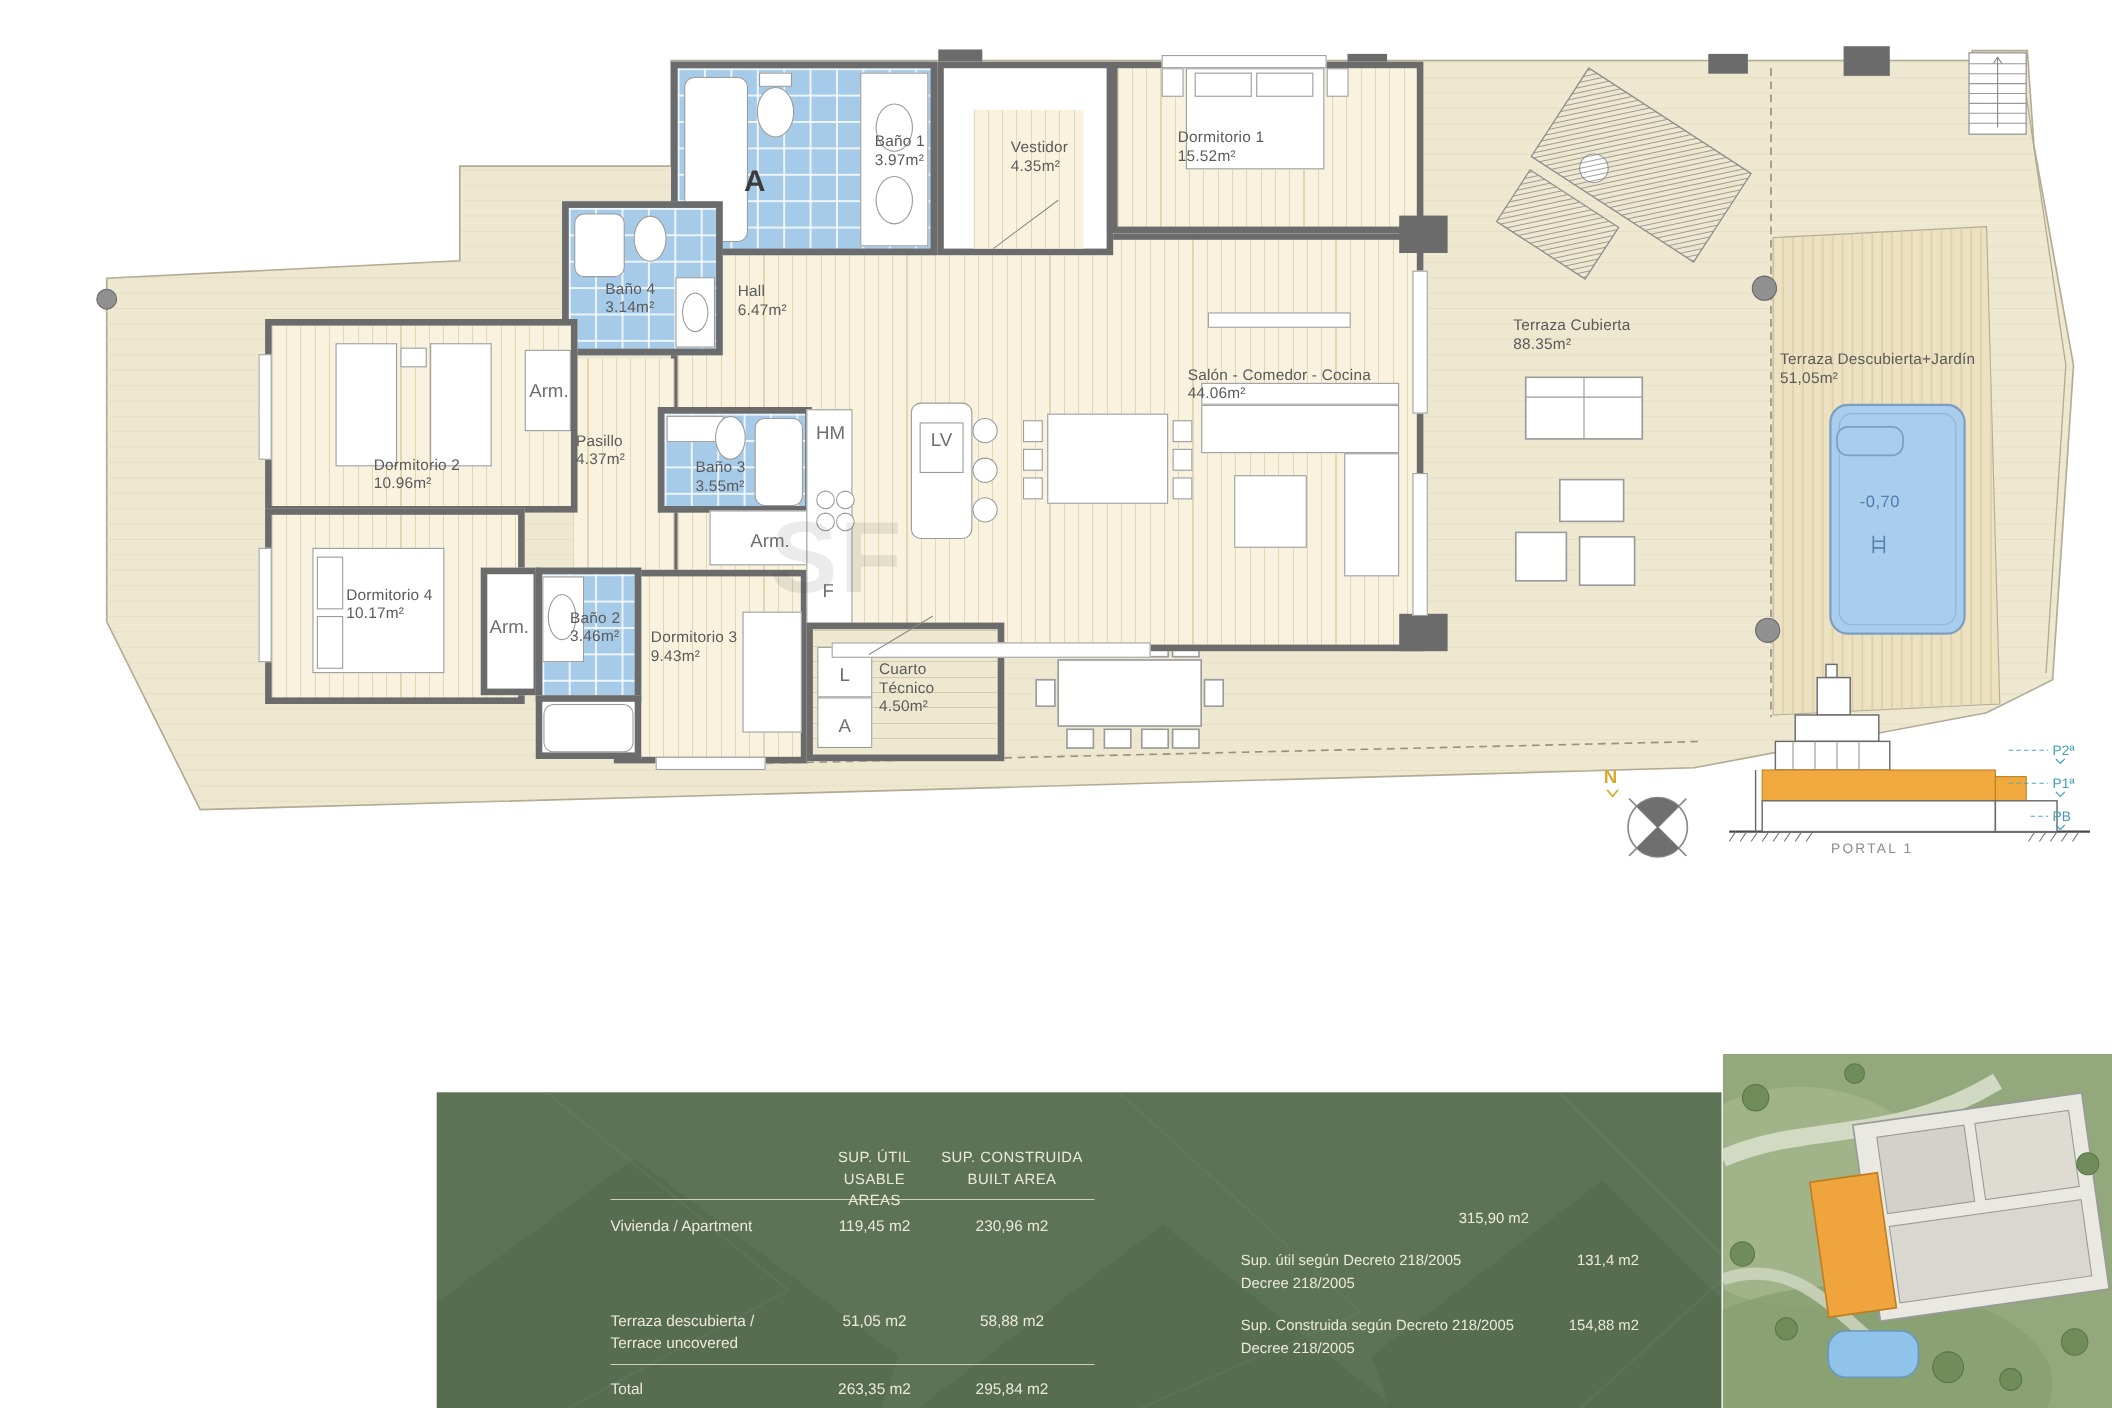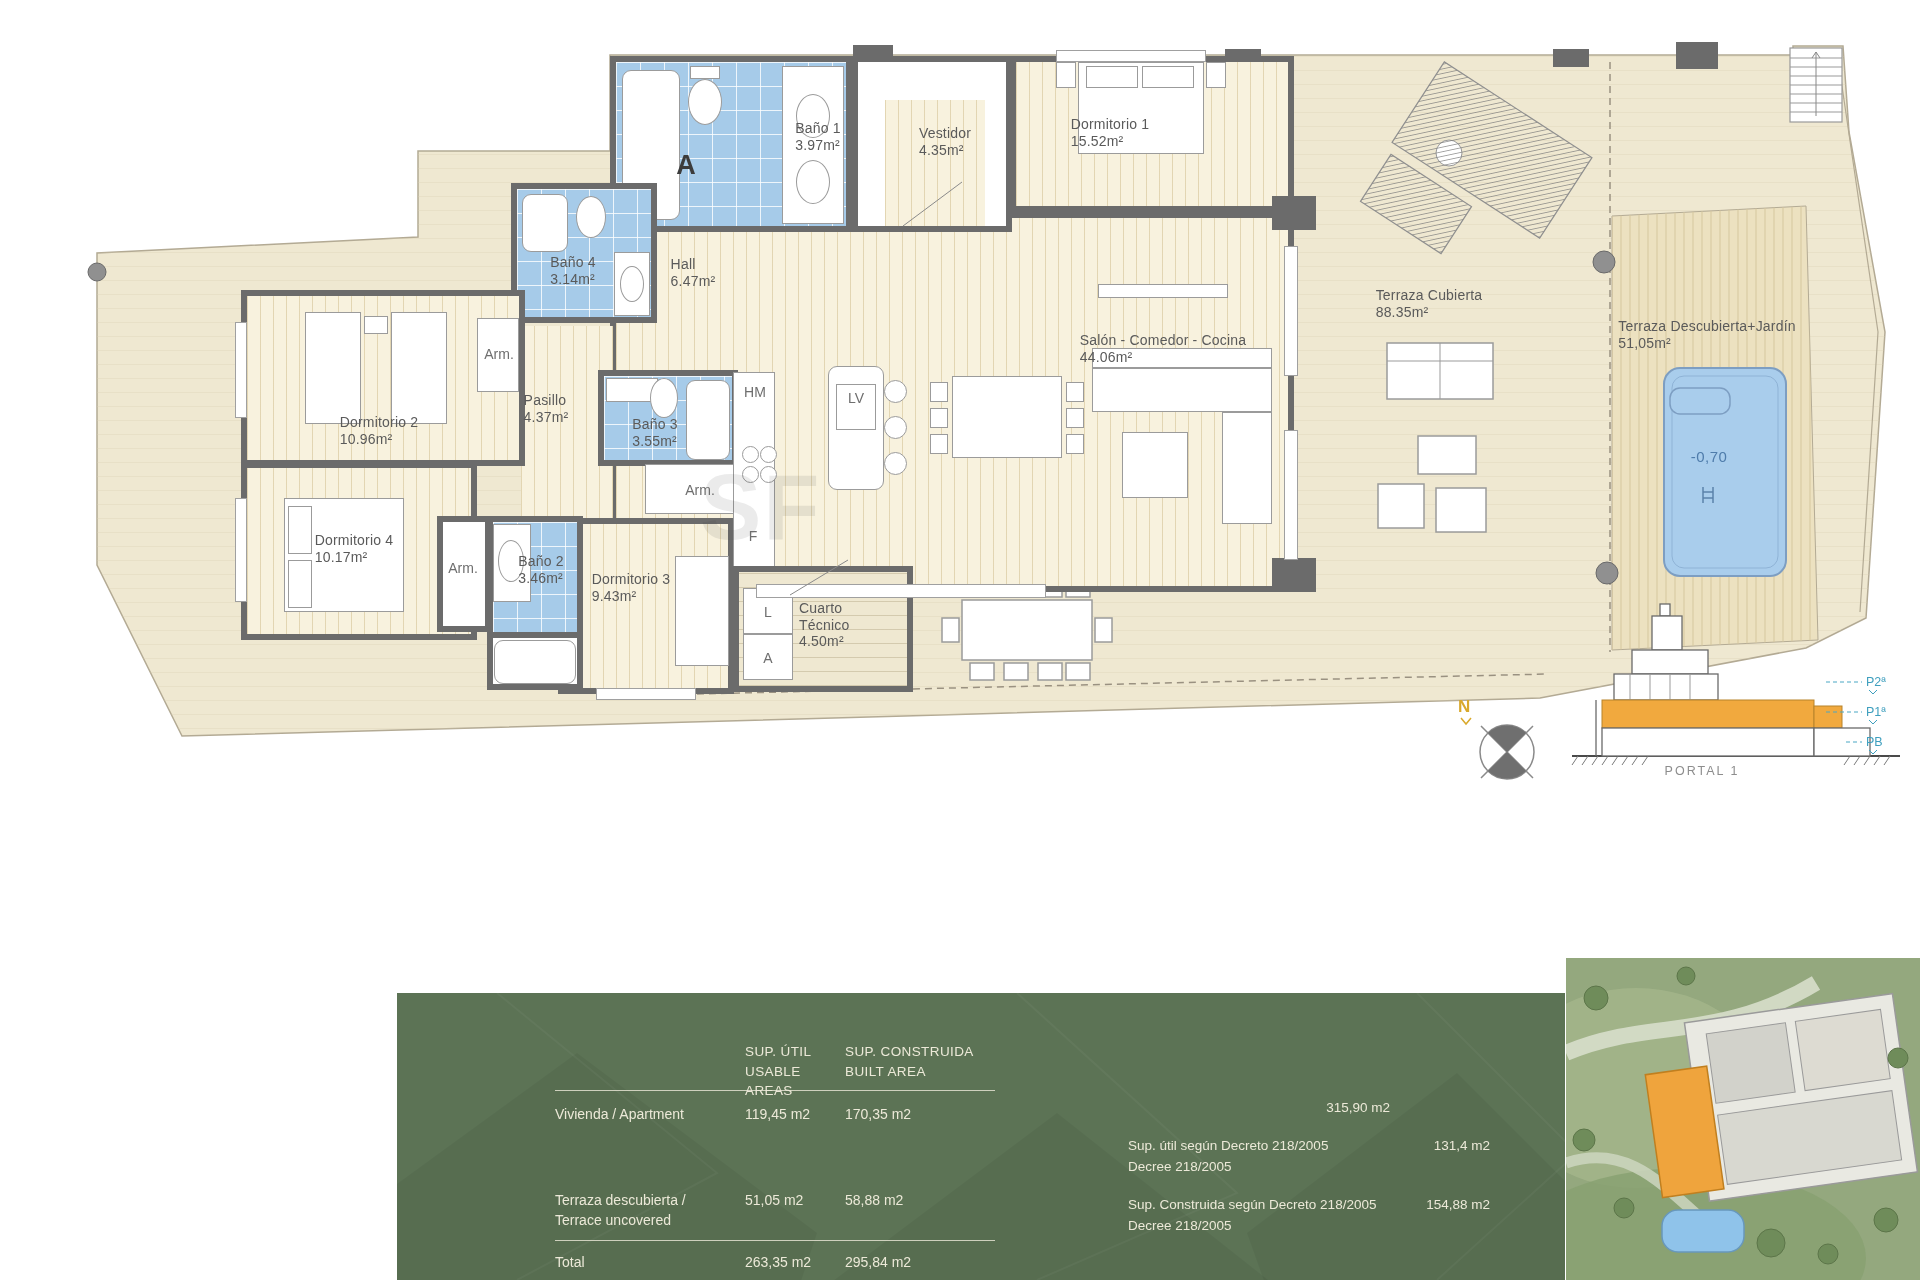--- a/index.html
+++ b/index.html
@@ -19,30 +19,30 @@
   .oval{border-radius:50%;}
   .rnd{border-radius:9px;}
   .pillar{position:absolute;background:#6b6b6b;}
   .win{position:absolute;background:#fff;border:1px solid #a0a0a0;box-sizing:border-box;}
   .burner{position:absolute;width:15px;height:15px;border:1.5px solid #9b9b9b;border-radius:50%;background:#fff;}
   .stool{position:absolute;width:21px;height:21px;border:1.5px solid #9b9b9b;border-radius:50%;background:#fff;}
   .rl{position:absolute;transform:translateX(-50%);text-align:left;color:#5a5a5a;
       font-size:14px;line-height:1.18;white-space:nowrap;letter-spacing:.2px;}
   .rl .ra{display:block;}
   .rl.wrap{white-space:normal;width:92px;}
-  .sl{position:absolute;transform:translateX(-50%);color:#6e6e6e;font-size:14px;white-space:nowrap;}
+  .sl{position:absolute;transform:translateX(-50%);color:#6e6e6e;font-size:17px;white-space:nowrap;}
   .marker{position:absolute;transform:translateX(-50%);font-size:27px;font-weight:bold;color:#3c3c3c;}
   .pool-label{position:absolute;transform:translateX(-50%);font-size:15px;color:#4f7cab;letter-spacing:.5px;}
   .watermark{position:absolute;font-size:92px;font-weight:bold;color:rgba(60,60,60,.10);letter-spacing:2px;}
   
   .panel{position:absolute;left:397px;top:993px;width:1168px;height:287px;background:#5c7355;
          color:#ece9d8;overflow:hidden;}
   .atable{position:absolute;left:158px;top:49px;width:440px;height:235px;font-size:14px;}
   .ar{position:absolute;left:0;width:100%;display:grid;grid-template-columns:190px 100px 150px;line-height:1.45;}
-  .ar .c2,.ar .c3{text-align:left;}
+  .ar .c2,.ar .c3{text-align:center;}
   .ahead{font-size:13.5px;letter-spacing:.4px;line-height:1.45;}
   .adiv{position:absolute;left:0;width:100%;border-top:1px solid rgba(236,233,216,.8);}
   .details{position:absolute;left:731px;top:105px;width:362px;font-size:13.5px;}
   .dit{display:grid;grid-template-columns:262px 100px;margin-bottom:17px;line-height:1.55;}
   .dit .dv{text-align:right;}
   svg text{font-family:"Liberation Sans",sans-serif;}
   
   .siteplan{position:absolute;left:1566px;top:958px;width:354px;height:322px;overflow:hidden;}
 </style>
 </head>
@@ -317,21 +317,21 @@
           <div>SUP. CONSTRUIDA</div>
           <div>BUILT AREA</div>
         </div>
       </div>
       <div class="adiv" style="top:48px"></div>
       <div class="ar" style="top:62px">
         <div class="c1">
             <div>Vivienda / Apartment</div>
           </div>
         <div class="c2">119,45 m2</div>
-        <div class="c3">170,35 m2</div>
+        <div class="c3">230,96 m2</div>
       </div>
       <div class="ar" style="top:148px">
         <div class="c1">
           <div>Terraza descubierta /</div>
           <div>Terrace uncovered</div>
         </div>
         <div class="c2">51,05 m2</div>
         <div class="c3">58,88 m2</div>
       </div>
       <div class="adiv" style="top:198px"></div>

